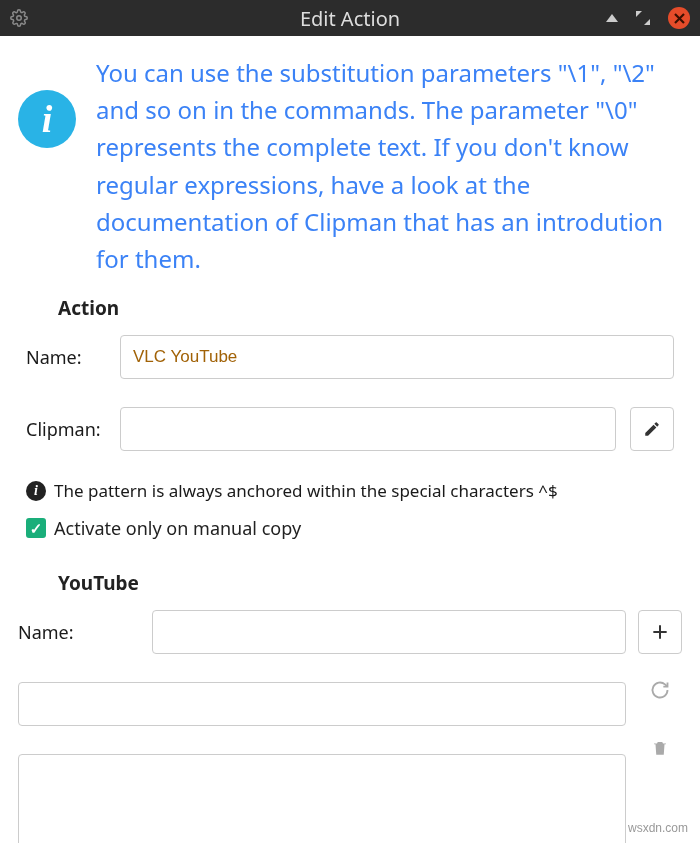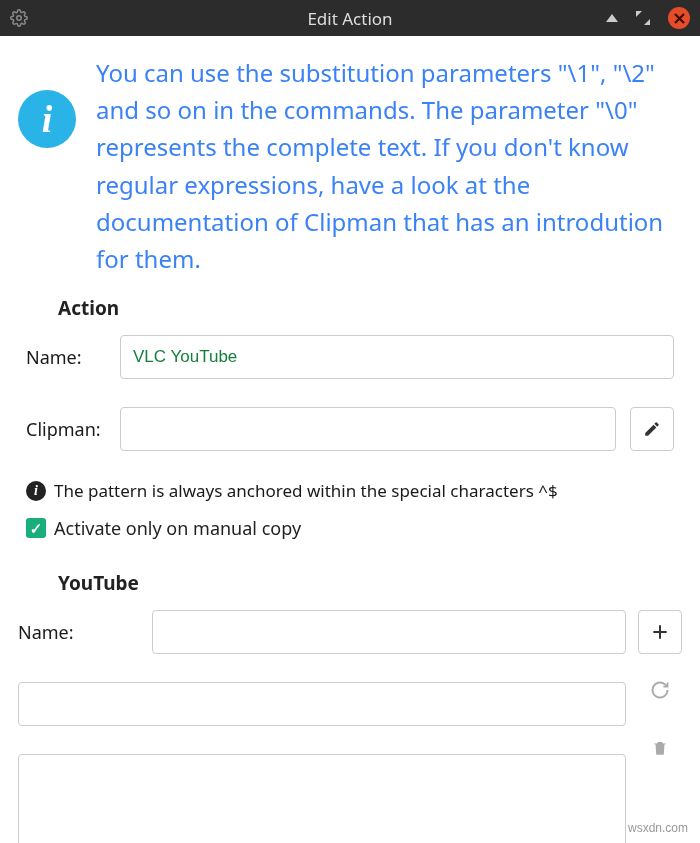--- a/index.html
+++ b/index.html
@@ -27,21 +27,21 @@
       color: #8a8a8a;
       display: flex;
       align-items: center;
     }
     .titlebar .title {
       color: #ddd;
       position: absolute;
       left: 0;
       right: 0;
       text-align: center;
-      font-size: 17px;
+      font-size: 20px;
     }
     .titlebar .right-controls {
       margin-left: auto;
       display: flex;
       align-items: center;
       gap: 18px;
     }
     .titlebar .tri-up {
       width: 0;
       height: 0;
@@ -121,21 +121,21 @@
       width: 80px;
     }
     input[type="text"] {
       flex: 1;
       height: 44px;
       border: 1px solid #ccc;
       border-radius: 4px;
       padding: 14px 12px;
       font-size: 17px;
       background: #fff;
-      color: #15803d;
+      color: #a16207;
     }
     .icon-btn {
       width: 44px;
       height: 44px;
       border: 1px solid #ccc;
       border-radius: 4px;
       background: #fff;
       display: flex;
       align-items: center;
       justify-content: center;

